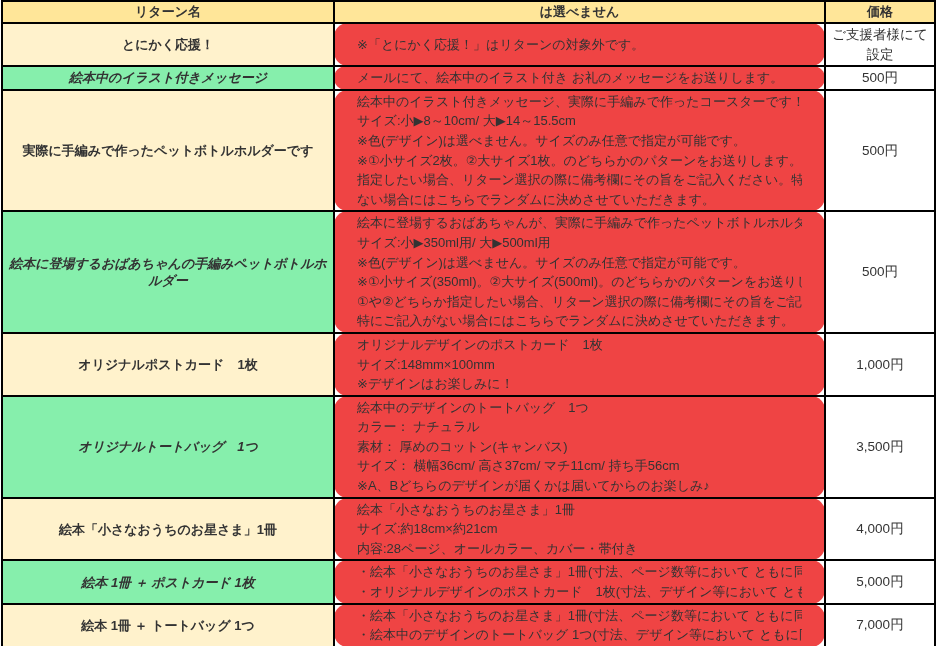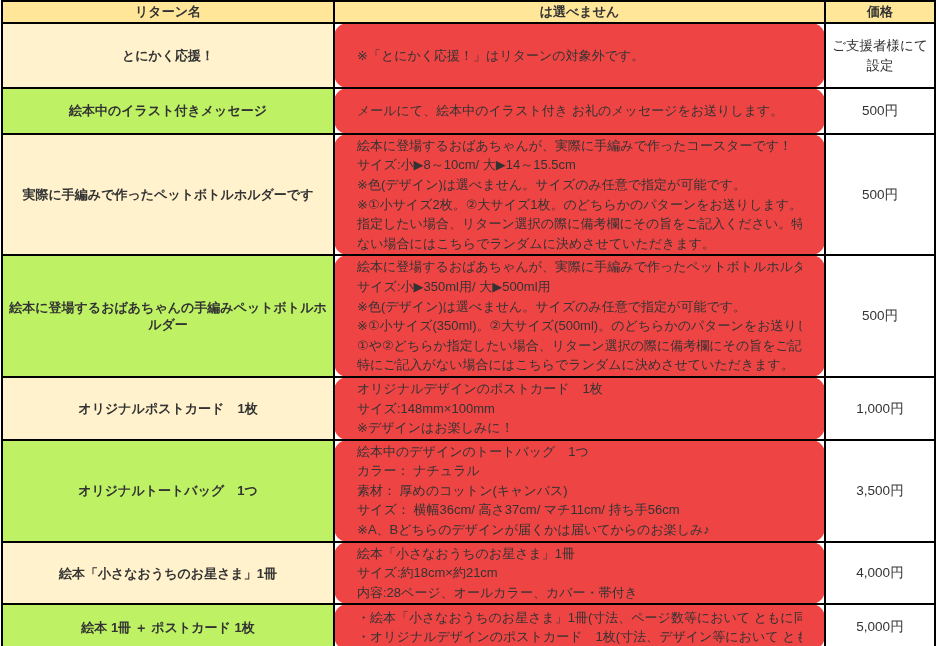--- a/index.html
+++ b/index.html
@@ -32,39 +32,39 @@
   }
   td.name-cell {
     font-weight: bold;
     font-size: 13px;
     text-align: center;
     vertical-align: middle;
     padding: 1px 4px;
     line-height: 17px;
   }
   td.name-cell.light { background: #FFF2CC; }
-  td.name-cell.gold  { background: #bef264; }
+  td.name-cell.gold  { background: #86efac; font-style: italic; }
   td.content-cell {
     background: #ef4444;
     font-size: 13px;
     vertical-align: middle;
     padding: 1px 22px;
     border-radius: 14px;
   }
   .content-line {
     line-height: 19.6px;
     white-space: nowrap;
     overflow: hidden;
   }
   td.price-cell {
     background: #ffffff;
     font-size: 13.5px;
     text-align: center;
     vertical-align: middle;
-    padding: 12px 2px;
+    padding: 1px 2px;
     line-height: 19.6px;
     border-radius: 19px;
   }
 </style>
 </head>
 <body>
 
 <table class="returns">
   <colgroup>
     <col style="width:332px">
@@ -89,21 +89,21 @@
       <tr>
         <td class="name-cell gold">絵本中のイラスト付きメッセージ</td>
         <td class="content-cell">
           <div class="content-line">メールにて、絵本中のイラスト付き お礼のメッセージをお送りします。</div>
         </td>
         <td class="price-cell">500円</td>
       </tr>
       <tr>
         <td class="name-cell light">実際に手編みで作ったペットボトルホルダーです</td>
         <td class="content-cell">
-          <div class="content-line">絵本に登場するおばあちゃんが、実際に手編みで作ったコースターです！</div>
+          <div class="content-line">絵本中のイラスト付きメッセージ、実際に手編みで作ったコースターです！</div>
           <div class="content-line">サイズ:小▶8～10cm/ 大▶14～15.5cm</div>
           <div class="content-line">※色(デザイン)は選べません。サイズのみ任意で指定が可能です。</div>
           <div class="content-line">※①小サイズ2枚。②大サイズ1枚。のどちらかのパターンをお送りします。①や②どちらか</div>
           <div class="content-line">指定したい場合、リターン選択の際に備考欄にその旨をご記入ください。特にご記入が</div>
           <div class="content-line">ない場合にはこちらでランダムに決めさせていただきます。</div>
         </td>
         <td class="price-cell">500円</td>
       </tr>
       <tr>
         <td class="name-cell gold">絵本に登場するおばあちゃんの手編みペットボトルホルダー</td>

